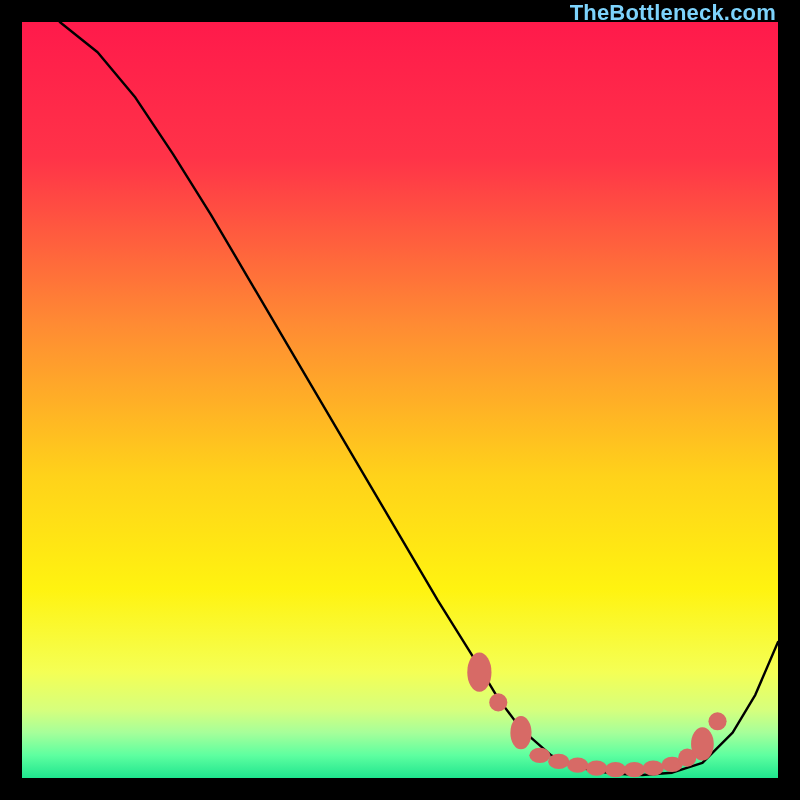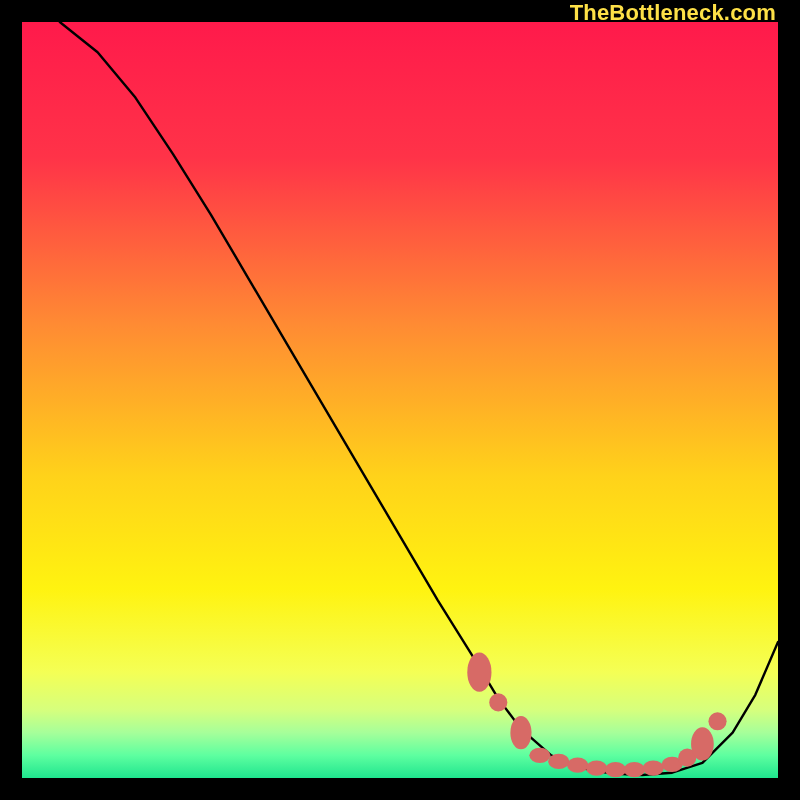--- a/index.html
+++ b/index.html
@@ -23,21 +23,21 @@
     width: 756px;
     height: 756px;
   }
   .watermark {
     position: absolute;
     top: 0px;
     right: 24px;
     font-family: Arial, Helvetica, sans-serif;
     font-size: 22px;
     font-weight: 600;
-    color: #fde047;
+    color: #7dd3fc;
     letter-spacing: 0.2px;
   }
   svg { display: block; }
 </style>
 </head>
 <body>
 
 <div class="outer">
   <div class="watermark">TheBottleneck.com</div>
   <div class="plot">

